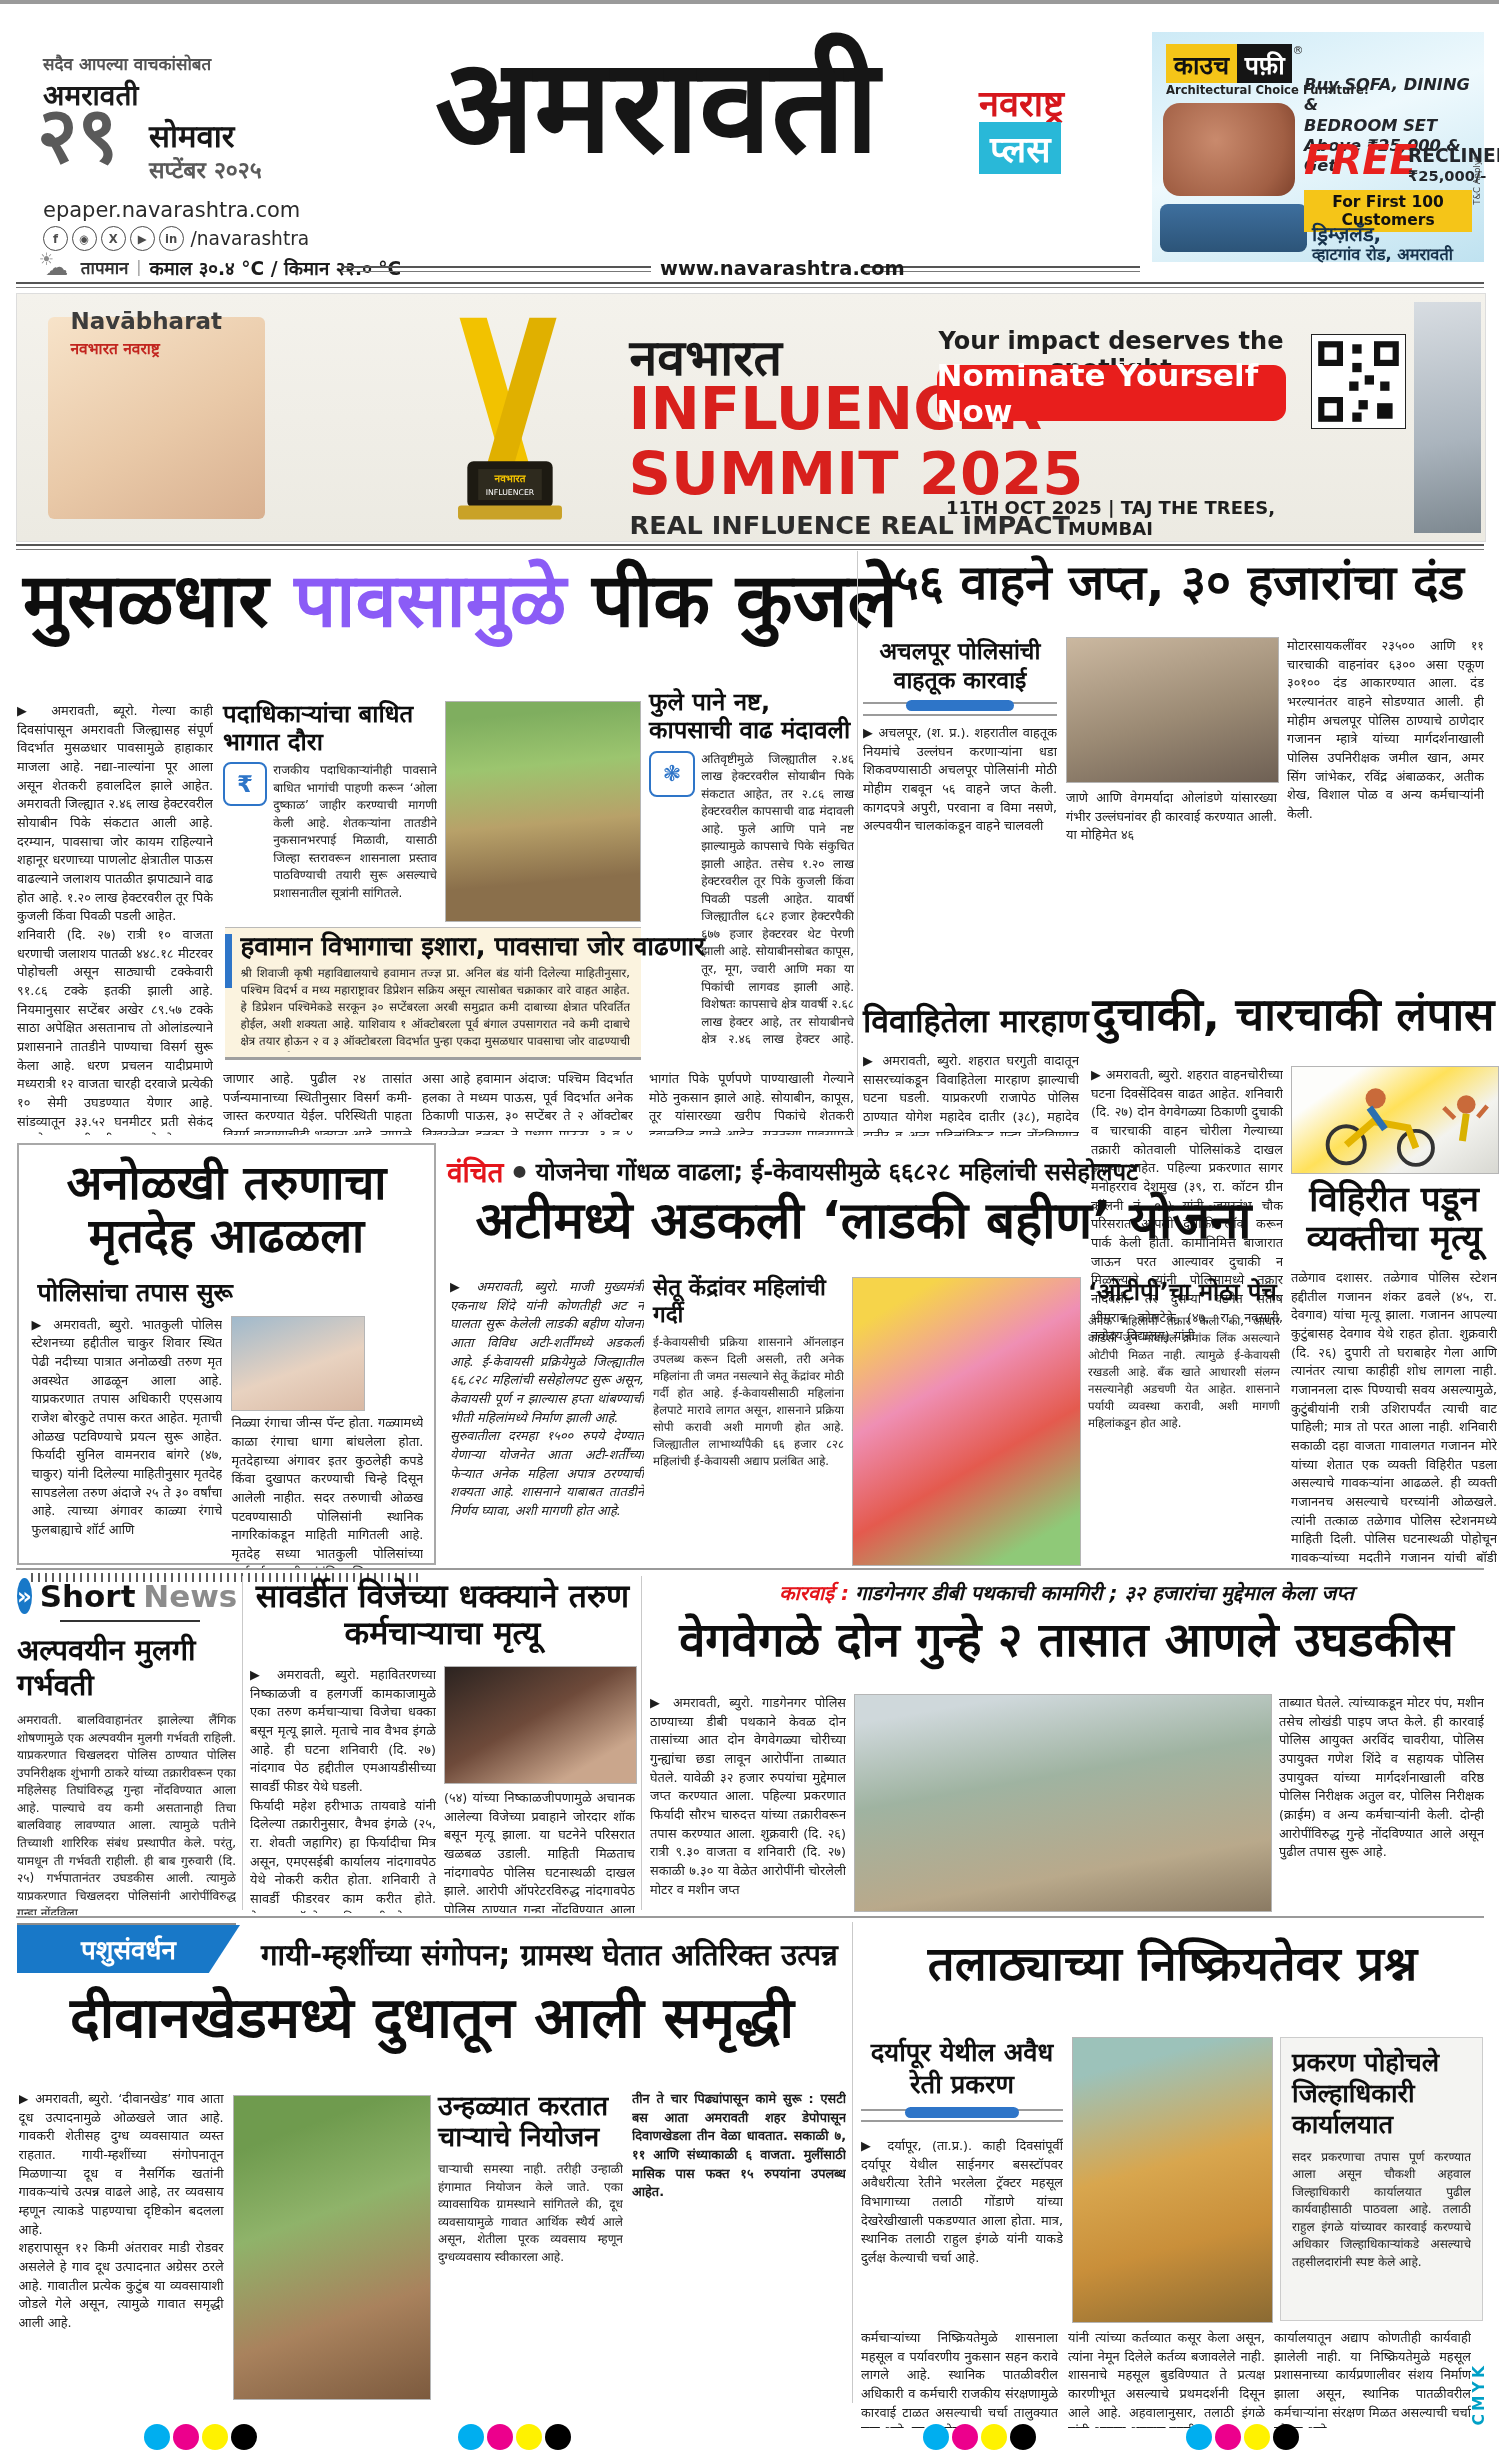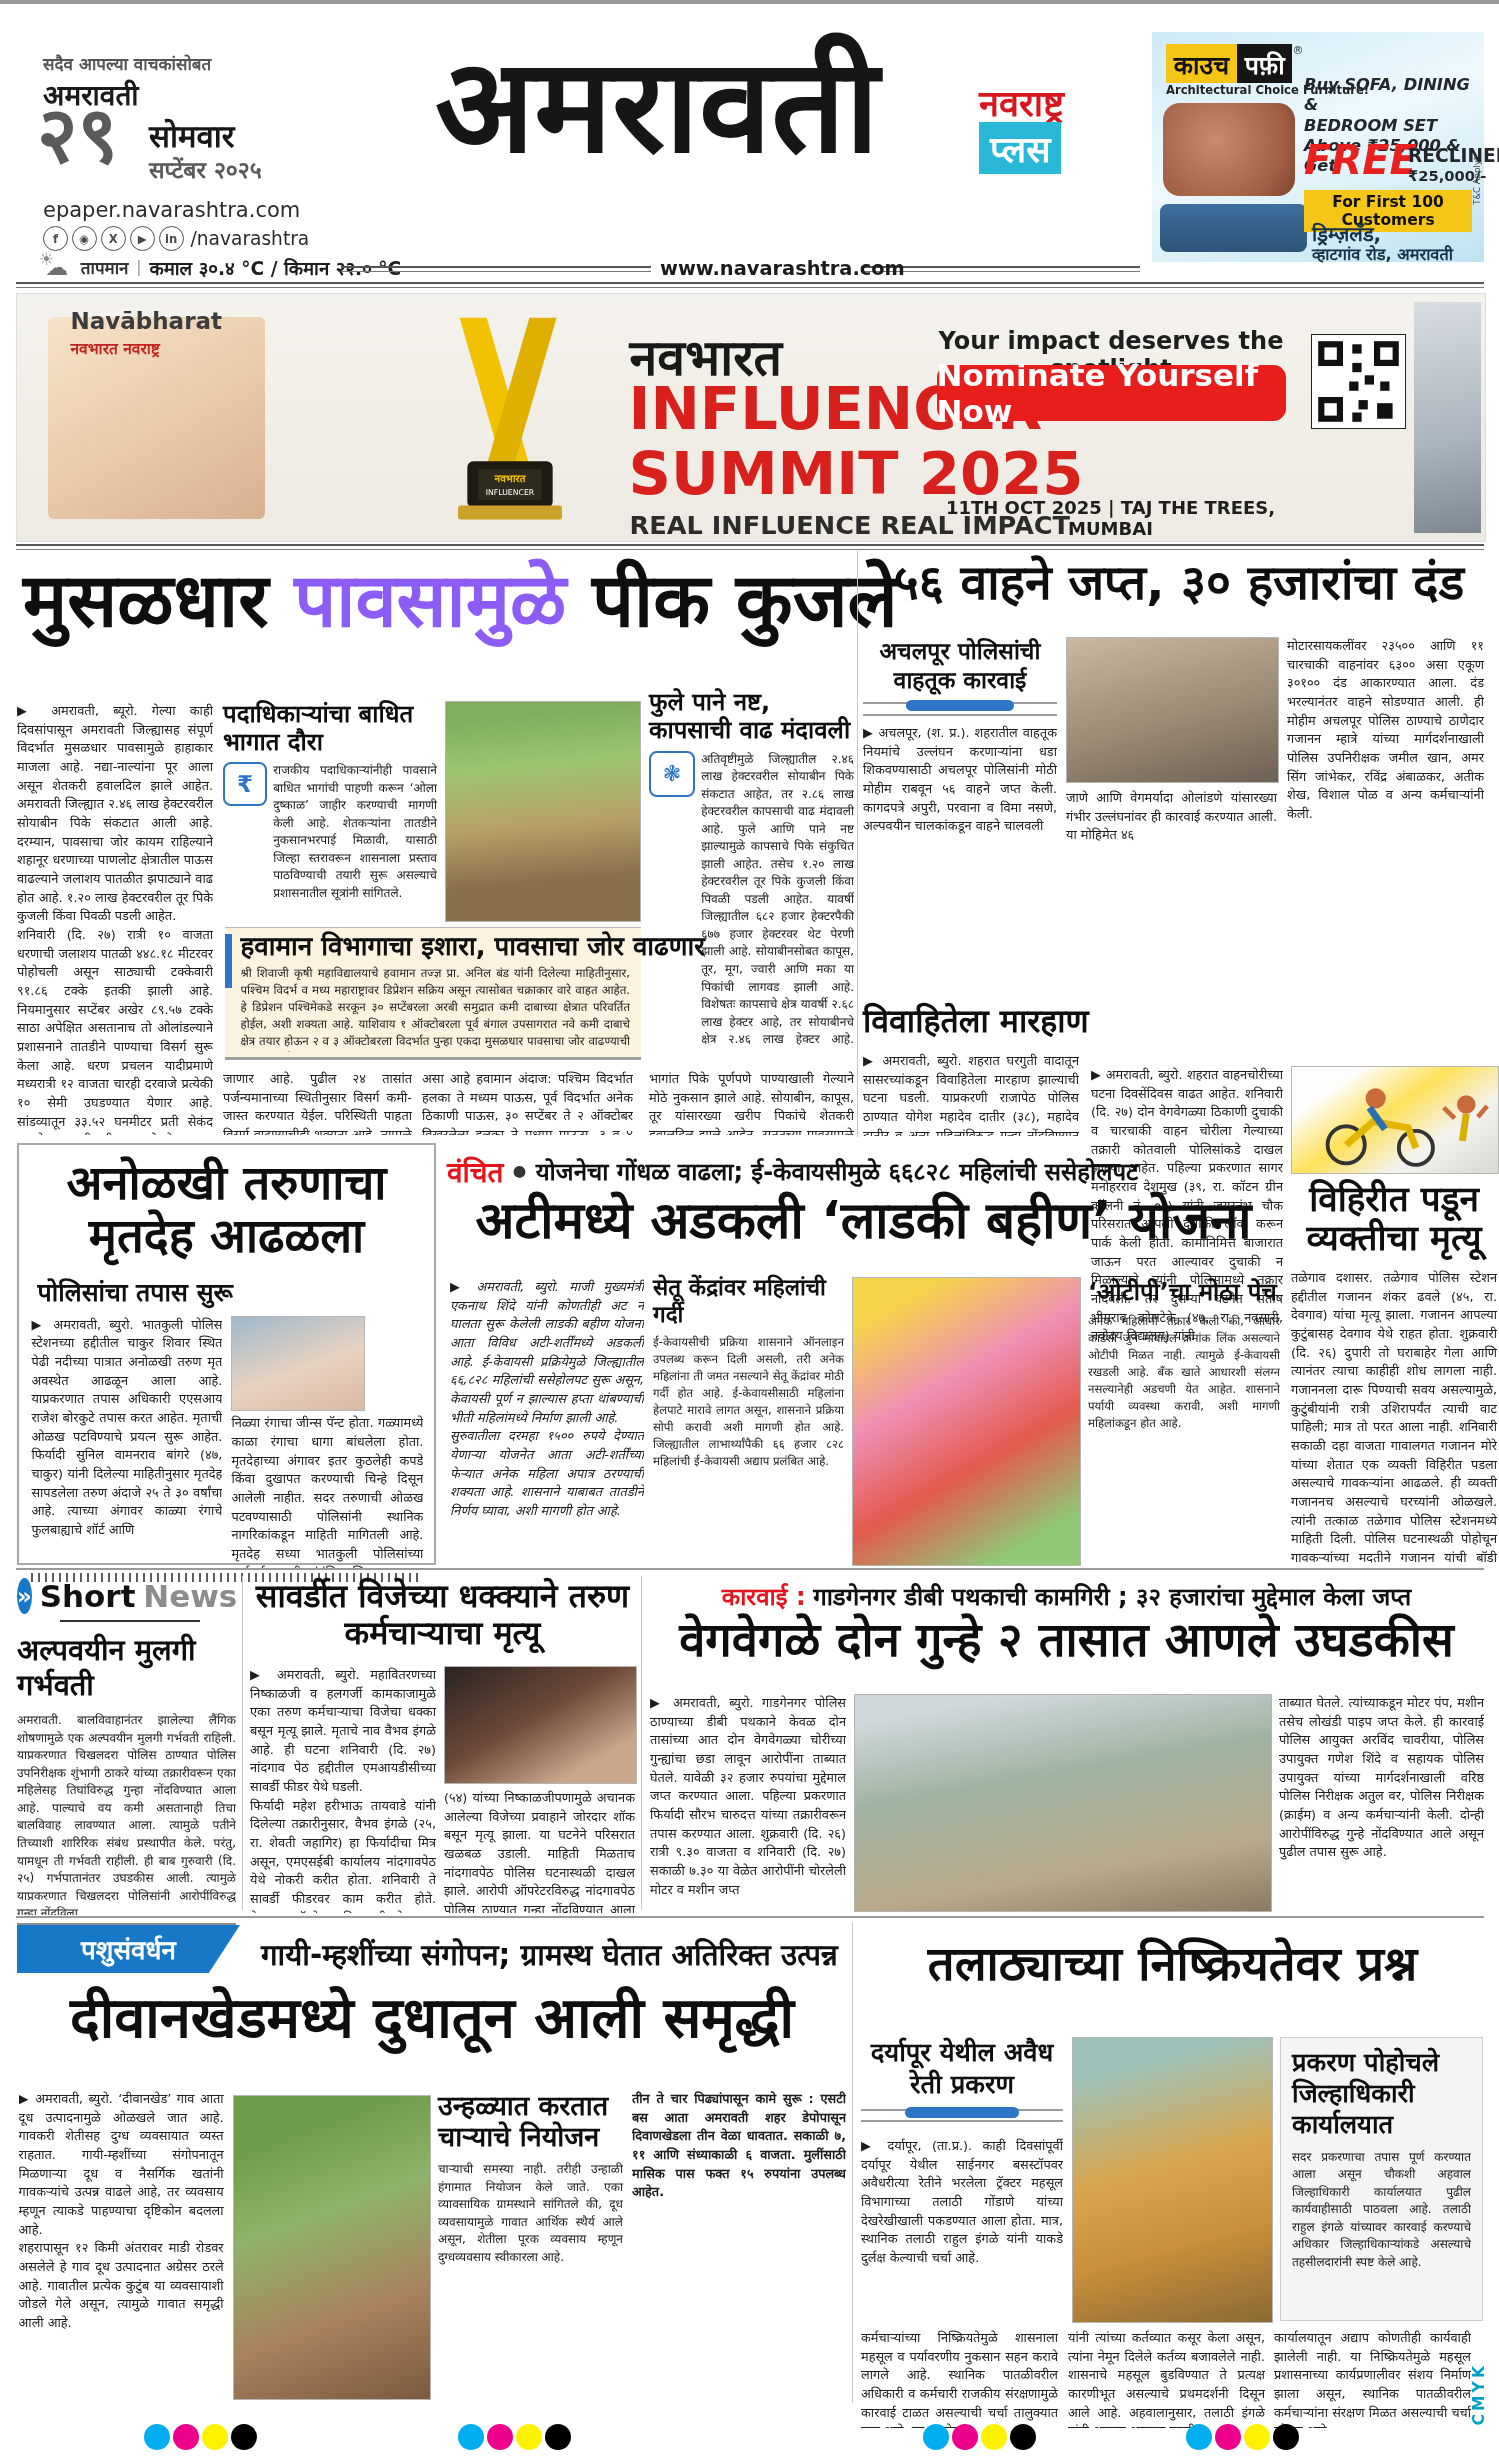--- a/index.html
+++ b/index.html
@@ -173,20 +173,21 @@
     <div class="krule" style="margin-top:7.8px;"></div>
   </div>
   <div class="abs body-txt" style="left:863px;top:720px;width:194px;height:262px;">▶ अचलपूर, (श. प्र.). शहरातील वाहतूक नियमांचे उल्लंघन करणाऱ्यांना धडा शिकवण्यासाठी अचलपूर पोलिसांनी मोठी मोहीम राबवून ५६ वाहने जप्त केली. कागदपत्रे अपुरी, परवाना व विमा नसणे, अल्पवयीन चालकांकडून वाहने चालवली</div>
   <div class="abs photo" style="left:1066px;top:633px;width:211px;height:144px;background:linear-gradient(165deg,#cbb8a0,#9b8a74 55%,#6e6054);"></div>
   <div class="abs body-txt" style="left:1066px;top:785px;width:211px;height:197px;">जाणे आणि वेगमर्यादा ओलांडणे यांसारख्या गंभीर उल्लंघनांवर ही कारवाई करण्यात आली. या मोहिमेत ४६</div>
   <div class="abs body-txt" style="left:1287px;top:633px;width:197px;height:349px;">मोटारसायकलींवर २३५०० आणि ११ चारचाकी वाहनांवर ६३०० असा एकूण ३०१०० दंड आकारण्यात आला. दंड भरल्यानंतर वाहने सोडण्यात आली. ही मोहीम अचलपूर पोलिस ठाण्याचे ठाणेदार गजानन म्हात्रे यांच्या मार्गदर्शनाखाली पोलिस उपनिरीक्षक जमील खान, अमर सिंग जांभेकर, रविंद्र अंबाळकर, अतीक शेख, विशाल पोळ व अन्य कर्मचाऱ्यांनी केली.</div>
 
   <div class="abs hd nowrap" style="left:863px;top:1001px;font-size:32px;">विवाहितेला मारहाण</div>
   <div class="abs body-txt" style="left:863px;top:1048px;width:216px;height:84px;">▶ अमरावती, ब्युरो. शहरात घरगुती वादातून सासरच्यांकडून विवाहितेला मारहाण झाल्याची घटना घडली. याप्रकरणी राजापेठ पोलिस ठाण्यात योगेश महादेव दातीर (३८), महादेव दातीर व अन्य महिलांविरुद्ध गुन्हा नोंदविण्यात आला आहे. फिर्यादी महिलेने दिलेल्या तक्रारीनुसार तिचा शारीरिक व मानसिक छळ करण्यात आल्याचा आरोप आहे. पोलिसांनी गुन्हा नोंदवून अधिक तपास सुरू केला आहे.</div>
 
+  <div class="abs hd ctr nowrap" style="left:1090px;top:987px;width:407px;font-size:45px;">दुचाकी, चारचाकी लंपास</div>
   <div class="abs body-txt" style="left:1091px;top:1062px;width:192px;height:435px;">▶ अमरावती, ब्युरो. शहरात वाहनचोरीच्या घटना दिवसेंदिवस वाढत आहेत. शनिवारी (दि. २७) दोन वेगवेगळ्या ठिकाणी दुचाकी व चारचाकी वाहन चोरीला गेल्याच्या तक्रारी कोतवाली पोलिसांकडे दाखल झाल्या आहेत. पहिल्या प्रकरणात सागर मनोहरराव देशमुख (३९, रा. कॉटन ग्रीन कॉलनी नं. ०२) यांनी जयस्तंभ चौक परिसरात आपली दुचाकी लॉक करून पार्क केली होती. कामानिमित्त बाजारात जाऊन परत आल्यावर दुचाकी न मिळाल्याने त्यांनी पोलिसामध्ये तक्रार नोंदवली. तर दुसऱ्या घटनेत संतोष भीमराव कोलटेके (४७, रा. नवसारी, नवोदय विद्यालय) यांनी</div>
   <div class="abs photo" style="left:1291px;top:1062px;width:206px;height:106px;background:linear-gradient(145deg,#fdfdfb 20%,#ffe15a 45%,#f3f3ef 70%,#d8d8d2);">
     <svg width="206" height="106" viewBox="0 0 266 136">
       <circle cx="70" cy="100" r="24" fill="none" stroke="#333" stroke-width="5"></circle>
       <circle cx="160" cy="104" r="22" fill="none" stroke="#333" stroke-width="5"></circle>
       <path d="M70 100 L105 70 L150 78 L160 104" fill="none" stroke="#e3b400" stroke-width="9"></path>
       <circle cx="108" cy="40" r="13" fill="#c96a3a"></circle>
       <path d="M100 52 L120 80" stroke="#2c6fb0" stroke-width="9"></path>
       <circle cx="225" cy="48" r="12" fill="#c96a3a"></circle>
       <path d="M225 60 L220 95" stroke="#d8b100" stroke-width="9"></path>
@@ -244,21 +245,21 @@
   </div>
   <div class="abs vline" style="left:242px;top:1572px;height:334px;"></div>
 
   <div class="abs hd ctr" style="left:250px;top:1574px;width:385px;font-size:32px;line-height:1.15;">सावर्डीत विजेच्या धक्क्याने तरुण कर्मचाऱ्याचा मृत्यू</div>
   <div class="abs body-txt" style="left:250px;top:1662px;width:186px;height:247px;">▶ अमरावती, ब्युरो. महावितरणच्या निष्काळजी व हलगर्जी कामकाजामुळे एका तरुण कर्मचाऱ्याचा विजेचा धक्का बसून मृत्यू झाले. मृताचे नाव वैभव इंगळे आहे. ही घटना शनिवारी (दि. २७) नांदगाव पेठ हद्दीतील एमआयडीसीच्या सावर्डी फीडर येथे घडली.
 फिर्यादी महेश हरीभाऊ तायवाडे यांनी दिलेल्या तक्रारीनुसार, वैभव इंगळे (२५, रा. शेवती जहागिर) हा फिर्यादीचा मित्र असून, एमएसईबी कार्यालय नांदगावपेठ येथे नोकरी करीत होता. शनिवारी ते सावर्डी फीडरवर काम करीत होते. तेवढ्यात ऑपरेटर सुनिल अडीकने</div>
   <div class="abs photo" style="left:444px;top:1662px;width:191px;height:116px;background:linear-gradient(150deg,#2b2320,#6e4a3a 45%,#caa68c 80%);"></div>
   <div class="abs body-txt" style="left:444px;top:1785px;width:191px;height:124px;">(५४) यांच्या निष्काळजीपणामुळे अचानक आलेल्या विजेच्या प्रवाहाने जोरदार शॉक बसून मृत्यू झाला. या घटनेने परिसरात खळबळ उडाली. माहिती मिळताच नांदगावपेठ पोलिस घटनास्थळी दाखल झाले. आरोपी ऑपरेटरविरुद्ध नांदगावपेठ पोलिस ठाण्यात गुन्हा नोंदविण्यात आला आहे.</div>
   <div class="abs vline" style="left:641px;top:1572px;height:334px;"></div>
 
-  <div class="abs ctr nowrap" style="left:649px;top:1575px;width:835px;font-size:24px;">
+  <div class="abs ctr nowrap" style="left:649px;top:1575px;width:835px;font-size:20px;font-style:italic;">
     <span style="color:#e4151b;font-weight:800;">कारवाई :</span>
     <span class="kick">गाडगेनगर डीबी पथकाची कामगिरी ; ३२ हजारांचा मुद्देमाल केला जप्त</span>
   </div>
   <div class="abs hd ctr nowrap" style="left:649px;top:1611px;width:835px;font-size:47px;">वेगवेगळे दोन गुन्हे २ तासात आणले उघडकीस</div>
   <div class="abs body-txt" style="left:650px;top:1690px;width:196px;height:217px;">▶ अमरावती, ब्युरो. गाडगेनगर पोलिस ठाण्याच्या डीबी पथकाने केवळ दोन तासांच्या आत दोन वेगवेगळ्या चोरीच्या गुन्ह्यांचा छडा लावून आरोपींना ताब्यात घेतले. यावेळी ३२ हजार रुपयांचा मुद्देमाल जप्त करण्यात आला. पहिल्या प्रकरणात फिर्यादी सौरभ चारुदत्त यांच्या तक्रारीवरून तपास करण्यात आला. शुक्रवारी (दि. २६) रात्री ९.३० वाजता व शनिवारी (दि. २७) सकाळी ७.३० या वेळेत आरोपींनी चोरलेली मोटर व मशीन जप्त</div>
   <div class="abs photo" style="left:854px;top:1690px;width:416px;height:216px;background:linear-gradient(170deg,#cfd8db 10%,#9fb3a1 40%,#b9a98b 75%,#8a7a63);"></div>
   <div class="abs body-txt" style="left:1279px;top:1690px;width:205px;height:217px;">ताब्यात घेतले. त्यांच्याकडून मोटर पंप, मशीन तसेच लोखंडी पाइप जप्त केले. ही कारवाई पोलिस आयुक्त अरविंद चावरीया, पोलिस उपायुक्त गणेश शिंदे व सहायक पोलिस उपायुक्त यांच्या मार्गदर्शनाखाली वरिष्ठ पोलिस निरीक्षक अतुल वर, पोलिस निरीक्षक (क्राईम) व अन्य कर्मचाऱ्यांनी केली. दोन्ही आरोपींविरुद्ध गुन्हे नोंदविण्यात आले असून पुढील तपास सुरू आहे.</div>
 
   <div class="abs rule1" style="left:15.5px;top:1912px;width:1468px;"></div>
 

